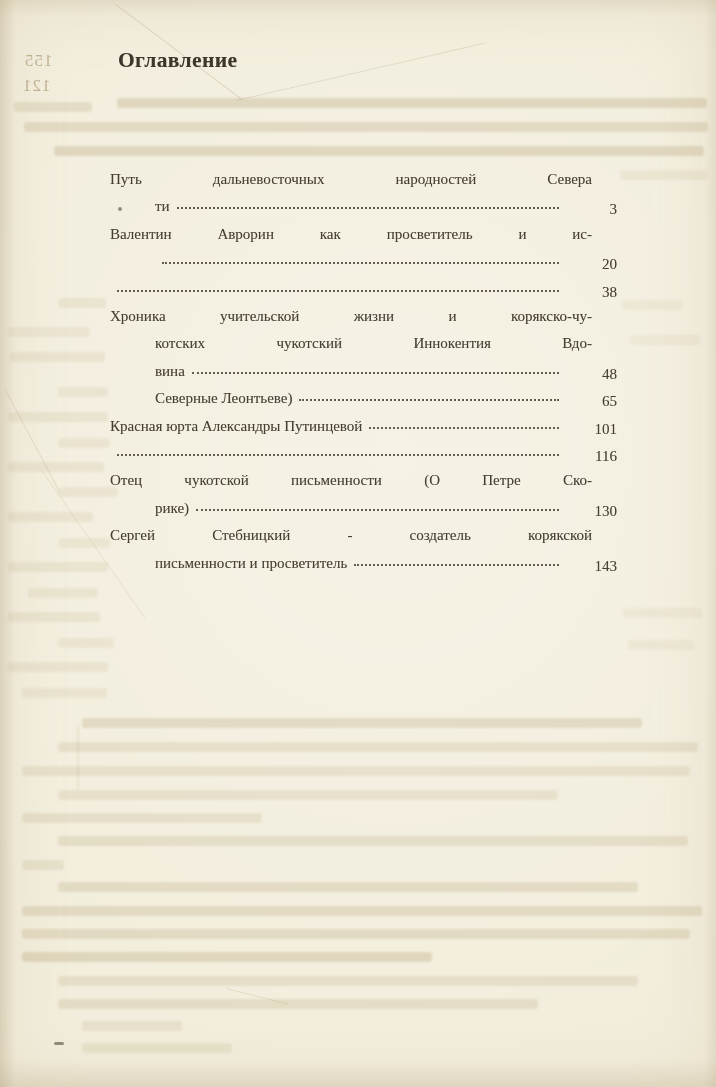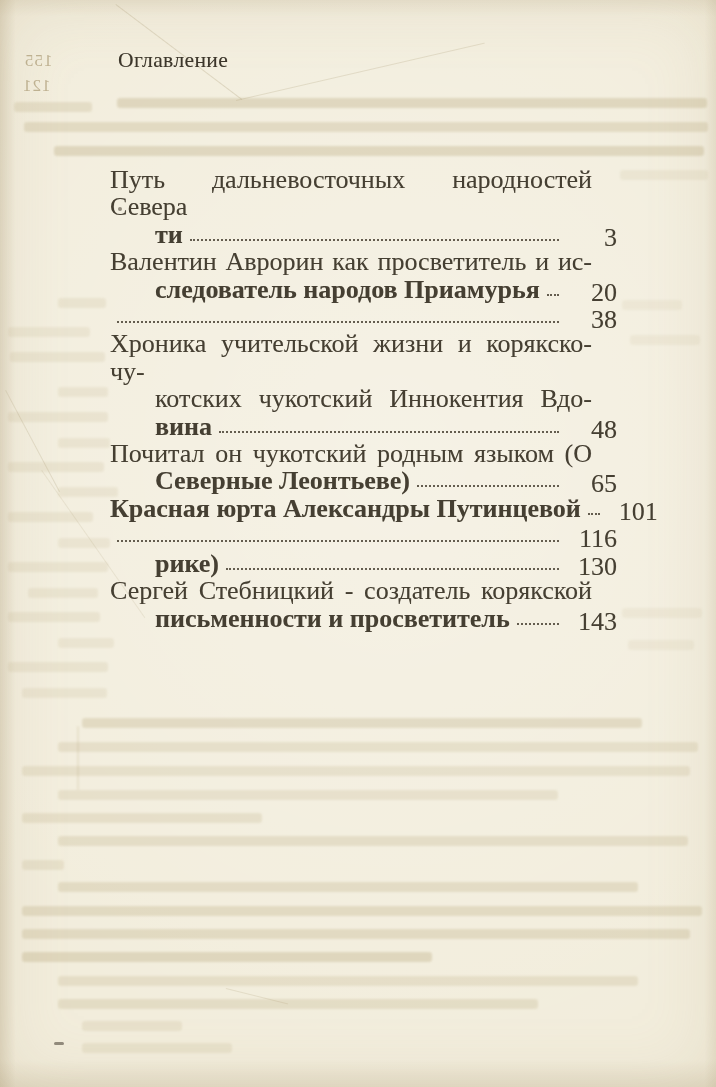--- a/index.html
+++ b/index.html
@@ -31,35 +31,35 @@
   }
   .crease{
     position:absolute;height:1px;background:rgba(190,178,145,0.75);
     transform-origin:left top;filter:blur(0.3px);
   }
   .speck{position:absolute;background:#5d564a;border-radius:50%;opacity:0.65;}
 
   
   .title{
     position:absolute;left:118px;top:50px;z-index:2;margin:0;
-    font-size:21.5px;font-weight:normal;letter-spacing:0.4px;
+    font-size:21.5px;font-weight:bold;letter-spacing:0.4px;
     color:#3c362b;line-height:1;
     text-shadow:0.2px 0.3px 0.6px rgba(80,70,55,0.35);
   }
   .toc{
     position:absolute;left:110px;top:166px;width:507px;z-index:2;
-    font-size:26px;line-height:27.4px;color:#453f32;
+    font-size:15px;line-height:27.4px;color:#453f32;
     text-shadow:0.2px 0.3px 0.6px rgba(80,70,55,0.3);
   }
   .entry{margin:0;}
   .line{min-height:27.4px;}
   .line.just{text-align:justify;text-align-last:justify;padding-right:25px;}
   .line.cont{padding-left:45px;}
   .line.last{display:flex;align-items:baseline;}
-  .line.last .txt{flex:0 0 auto;white-space:pre;font-weight:bold;}
+  .line.last .txt{flex:0 0 auto;white-space:pre;}
   .leader{
     flex:1 1 auto;min-width:12px;
     border-bottom:2.4px dotted rgba(74,67,53,0.85);
     margin:0 8px 0 7px;transform:translateY(-2px);
   }
   .pagenum{flex:0 0 auto;min-width:50px;text-align:right;transform:translateY(3px);}
 </style>
 </head>
 <body>
 
@@ -124,62 +124,61 @@
         <div class="line just">Путь дальневосточных народностей Севера</div>
         <div class="line cont last">
           <span class="txt">ти</span>
           <span class="leader"></span>
           <span class="pagenum">3</span>
         </div>
       </div>
       <div class="entry">
         <div class="line just">Валентин Аврорин как просветитель и ис-</div>
         <div class="line cont last">
-          <span class="txt">следователь народов Приамурья</span>
           <span class="leader"></span>
           <span class="pagenum">20</span>
         </div>
       </div>
       <div class="entry">
         <div class="line last">
           <span class="leader"></span>
           <span class="pagenum">38</span>
         </div>
       </div>
       <div class="entry">
         <div class="line just">Хроника учительской жизни и корякско-чу-</div>
         <div class="line cont just">котских чукотский Иннокентия Вдо-</div>
         <div class="line cont last">
           <span class="txt">вина</span>
           <span class="leader"></span>
           <span class="pagenum">48</span>
         </div>
       </div>
       <div class="entry">
-        <div class="line just">Почитал он чукотский родным языком (О</div>
         <div class="line cont last">
           <span class="txt">Северные Леонтьеве)</span>
           <span class="leader"></span>
           <span class="pagenum">65</span>
         </div>
       </div>
       <div class="entry">
         <div class="line last">
           <span class="txt">Красная юрта Александры Путинцевой</span>
           <span class="leader"></span>
           <span class="pagenum">101</span>
         </div>
       </div>
       <div class="entry">
         <div class="line last">
           <span class="leader"></span>
           <span class="pagenum">116</span>
         </div>
       </div>
       <div class="entry">
+        <div class="line just">Отец чукотской письменности (О Петре Ско-</div>
         <div class="line cont last">
           <span class="txt">рике)</span>
           <span class="leader"></span>
           <span class="pagenum">130</span>
         </div>
       </div>
       <div class="entry">
         <div class="line just">Сергей Стебницкий - создатель корякской</div>
         <div class="line cont last">
           <span class="txt">письменности и просветитель</span>

